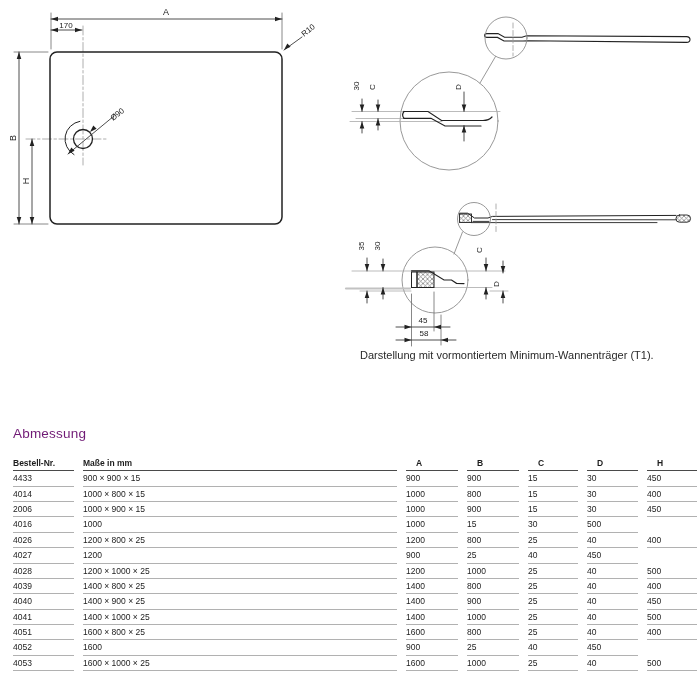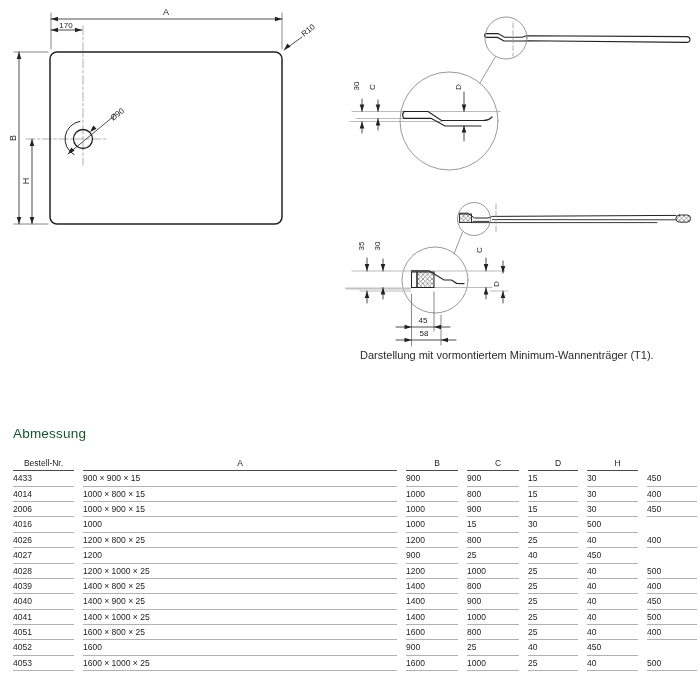--- a/index.html
+++ b/index.html
@@ -2,27 +2,27 @@
 <html><head>
 <meta charset="utf-8">
 <style>
   html,body{margin:0;padding:0}
   body{
     width:700px;height:700px;background:#ffffff;position:relative;overflow:hidden;
     font-family:"Liberation Sans",sans-serif;color:#1c1c1c;
   }
   .abs{position:absolute}
   #drawing{left:0;top:0}
-  #section-title{left:13px;top:426px;font-size:13.5px;color:#14532d;letter-spacing:.2px}
+  #section-title{left:13px;top:426px;font-size:13.5px;color:#701a75;letter-spacing:.2px}
   #caption{left:360px;top:349px;font-size:11px;font-weight:400;color:#2a2a2a;white-space:nowrap}
   #dim-table{left:13px;top:455px;width:684px}
   .thead,.trow{display:grid;grid-template-columns:61px 314px 52px 52px 50px 51px 50px;column-gap:9px}
   .thead .tcell{
     height:12.2px;padding-top:3px;border-bottom:1.8px solid #4a4a4a;
-    font-size:8.5px;font-weight:400;white-space:nowrap;overflow:hidden;text-align:center;
+    font-size:8.5px;font-weight:700;white-space:nowrap;overflow:hidden;
   }
   .thead .tcell:nth-child(n+3){padding-left:10px}
   .trow .tcell{
     height:14.4px;border-bottom:1px solid #b1b1b1;
     font-size:8.5px;line-height:14.9px;white-space:nowrap;overflow:hidden;
   }
   svg text{font-family:"Liberation Sans",sans-serif;fill:#1c1c1c}
   .dimtxt{font-size:8px}
   .dimtxt-lg{font-size:9px}
 </style>
@@ -144,20 +144,21 @@
   </g>
 </svg>
 
 <div id="caption" class="abs">Darstellung mit vormontiertem Minimum-Wannenträger (T1).</div>
 
 <div id="section-title" class="abs">Abmessung</div>
 
 <div id="dim-table" class="abs">
   <div class="thead">
     <div class="tcell">Bestell-Nr.</div>
+    <div class="tcell">Maße in mm</div>
     <div class="tcell">A</div>
     <div class="tcell">B</div>
     <div class="tcell">C</div>
     <div class="tcell">D</div>
     <div class="tcell">H</div>
   </div>
   <div id="tbody">
       <div class="trow">
         <div class="tcell">4433</div>
         <div class="tcell">900 × 900 × 15</div>

